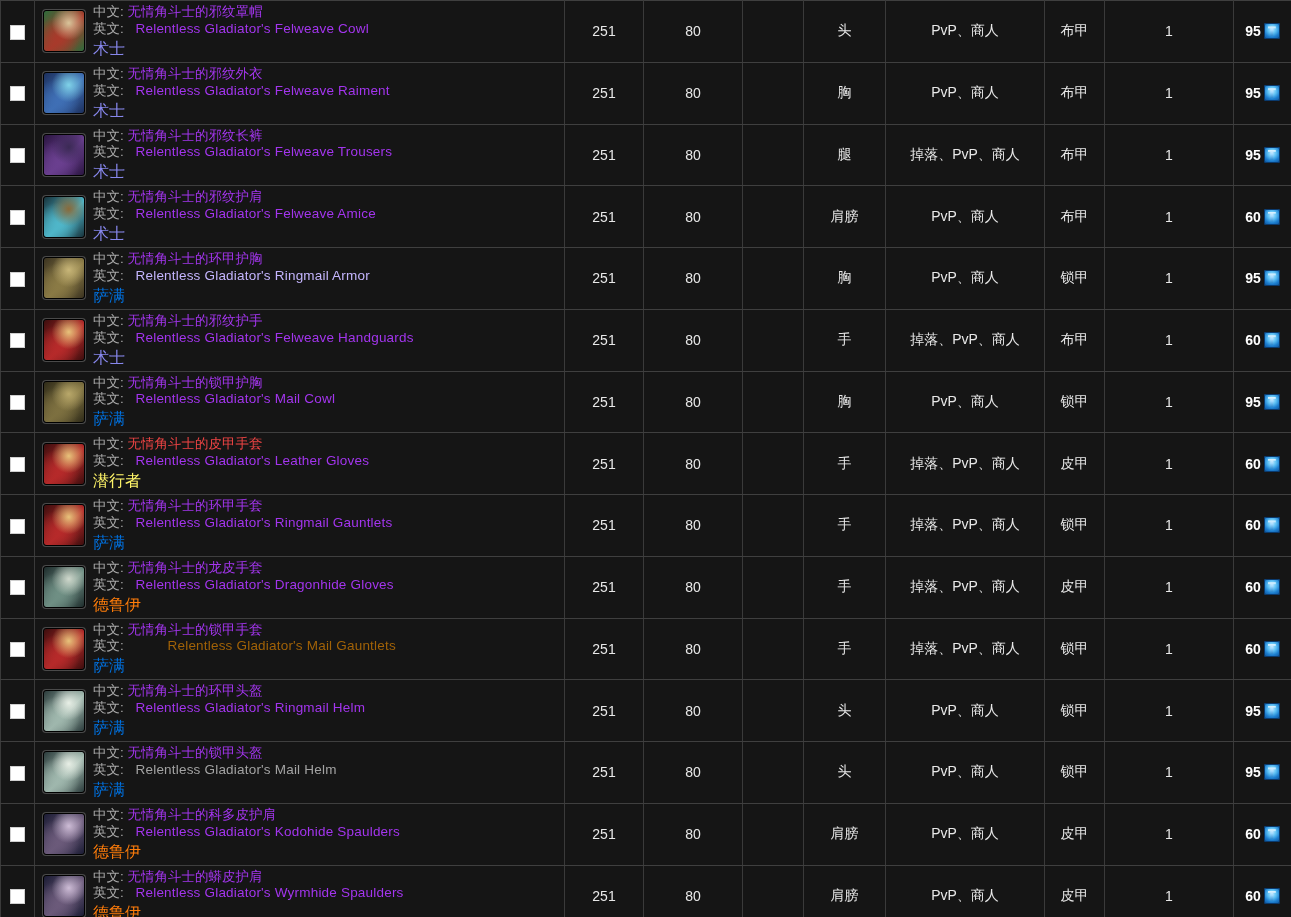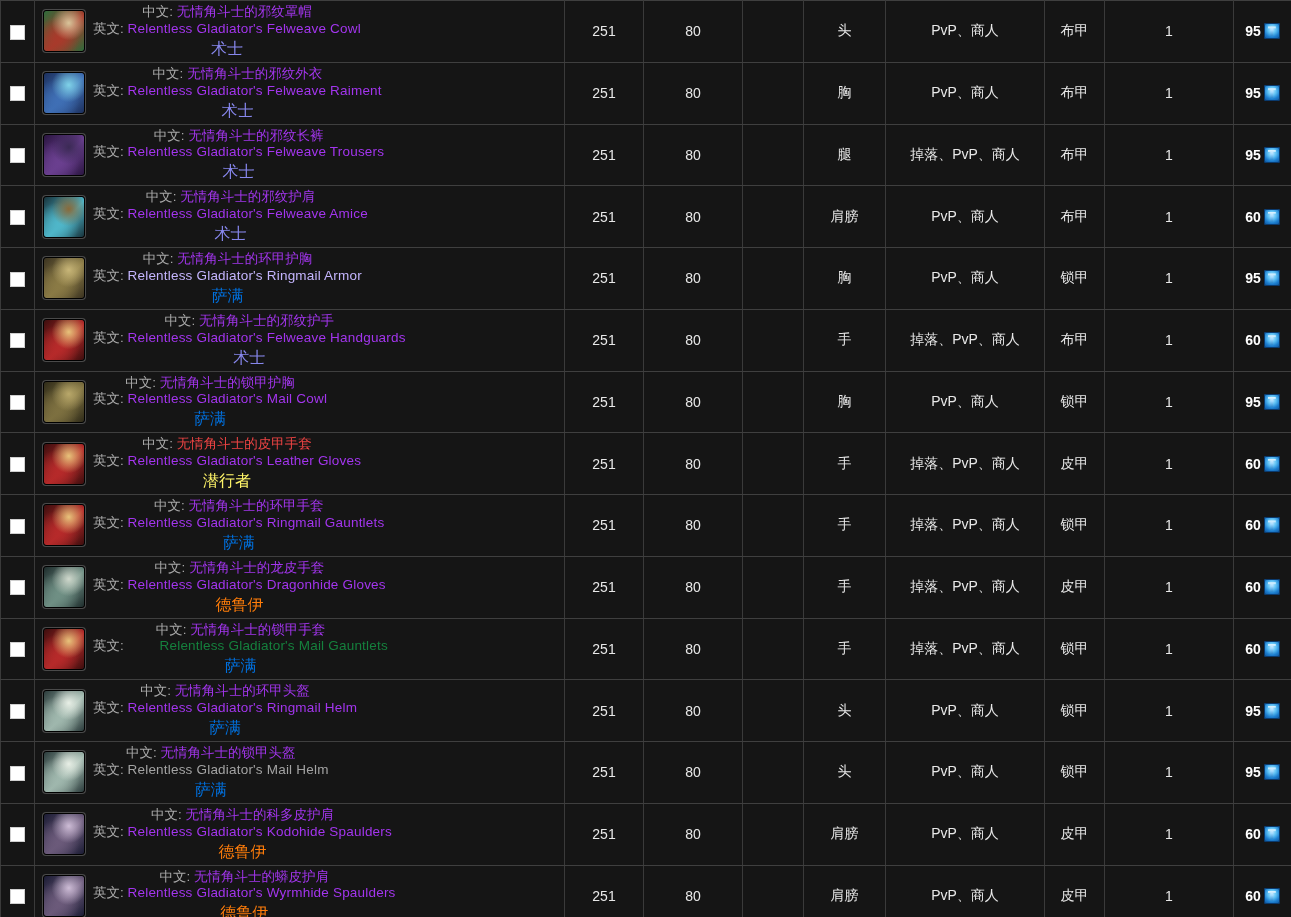--- a/index.html
+++ b/index.html
@@ -75,33 +75,32 @@
     overflow: hidden;
   }
   .item-icon .glyph {
     position: absolute;
     inset: 0;
     border-radius: 2px;
   }
   .item-text {
     line-height: 1.25;
     min-width: 0;
-    text-align: center;
   }
   .line {
     white-space: nowrap;
     font-size: 13.5px;
   }
   .lbl {
     color: #a8a8a8;
   }
   .name-cn, .name-en {
     color: #a335ee;
   }
-  .name-en { letter-spacing: 0.2px; }
+  .name-en { letter-spacing: 0.2px; margin-left: 8px; }
   .cls {
     font-size: 16px;
     margin-top: 1px;
     white-space: nowrap;
   }
 
   
   td.cell-plain {
     text-align: center;
     color: #e8e8e8;
@@ -425,21 +424,21 @@
       </tr>
       <tr>
         <td class="cell-check"><span class="checkbox"></span></td>
         <td>
           <div class="item-cell-inner">
             <div class="item-icon">
               <div class="glyph" style="background: radial-gradient(circle at 62% 30%, rgb(232, 194, 122) 0%, rgba(0, 0, 0, 0) 46%), radial-gradient(circle at 35% 68%, rgb(182, 42, 42) 0%, rgba(0, 0, 0, 0) 58%), linear-gradient(135deg, rgb(59, 13, 13) 0%, rgb(182, 42, 42) 55%, rgb(59, 13, 13) 100%);"></div>
             </div>
             <div class="item-text">
               <div class="line"><span class="lbl">中文:</span> <span class="name-cn" style="color: rgb(163, 53, 238);">无情角斗士的锁甲手套</span></div>
-              <div class="line"><span class="lbl">英文:</span> <span class="name-en" style="color: #15803d; padding-left: 32px;">Relentless Gladiator's Mail Gauntlets</span></div>
+              <div class="line"><span class="lbl">英文:</span> <span class="name-en" style="color: #a16207; padding-left: 32px;">Relentless Gladiator's Mail Gauntlets</span></div>
               <div class="cls" style="color: rgb(0, 112, 222);">萨满</div>
             </div>
           </div>
         </td>
         <td class="cell-plain">251</td>
         <td class="cell-plain">80</td>
         <td class="cell-plain"></td>
         <td class="cell-cn">手</td>
         <td class="cell-cn">掉落、PvP、商人</td>
         <td class="cell-cn">锁甲</td>

